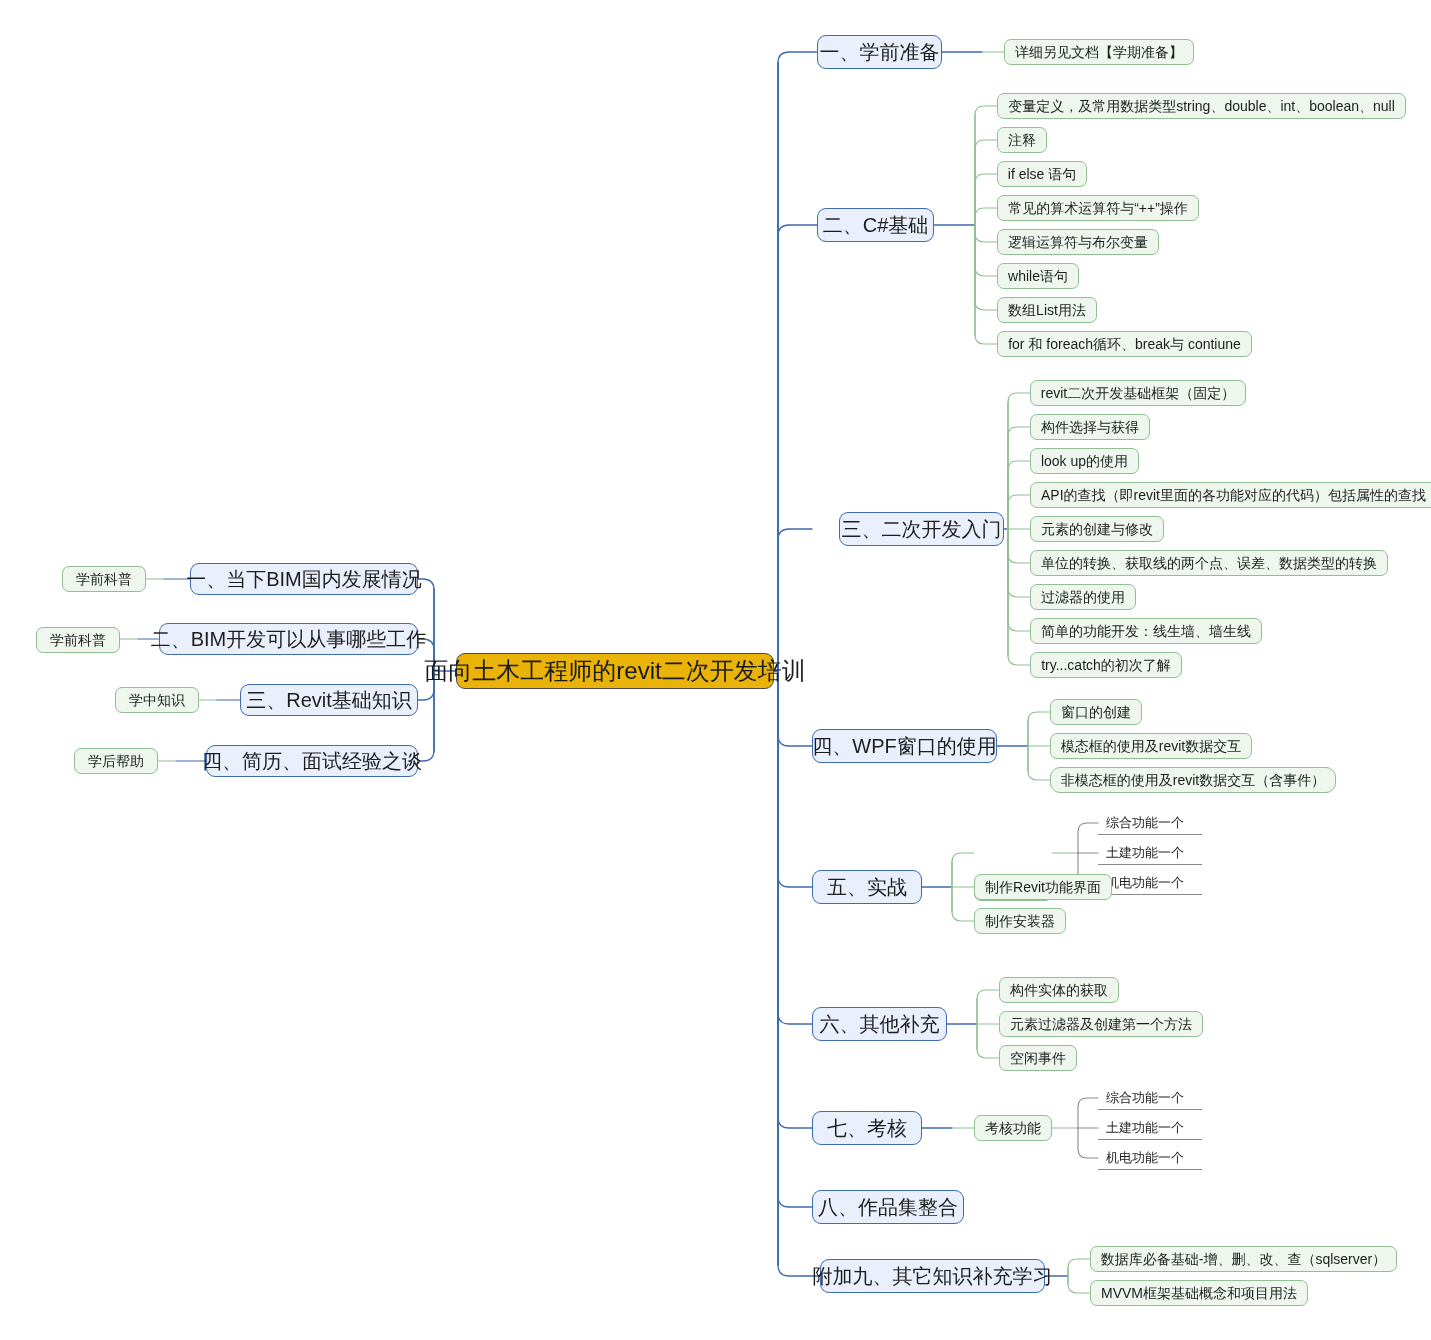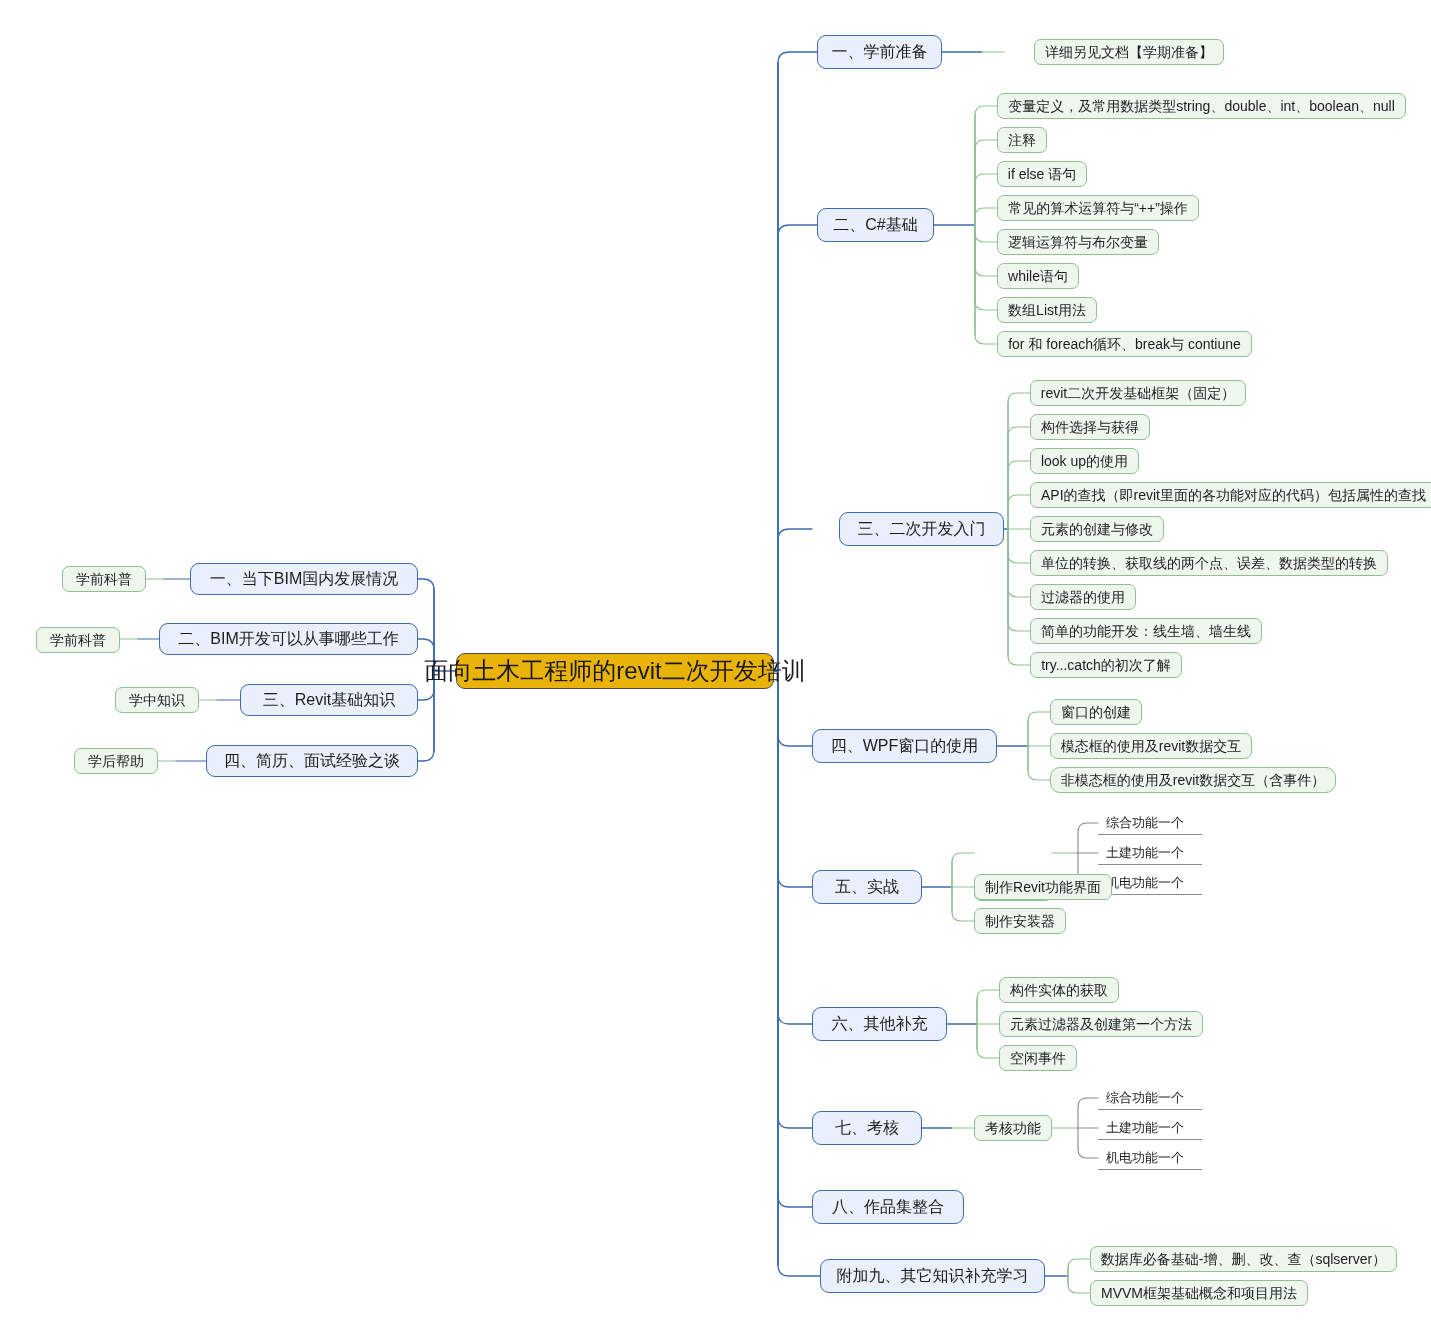--- a/index.html
+++ b/index.html
@@ -29,21 +29,21 @@
     padding:0 16px;
     height:36px;
   }
 
   
   .n-blue{
     background:#e9effb;
     border:1.3px solid #3f6bb0;
     border-radius:9px;
     color:#1d1d1d;
-    font-size:16px;
+    font-size:20px;
     padding:4px 14px;
     height:34px;
   }
 
   
   .n-green{
     background:#eef6ee;
     border:1.15px solid #8fbf92;
     border-radius:7px;
     color:#1d1d1d;
@@ -150,21 +150,21 @@
       <div class="node n-root" style="left: 456px; top: 653px; width: 318px; height: 36px;">面向土木工程师的revit二次开发培训</div>
       <div class="node n-blue" style="left: 190px; top: 563px; width: 228px; height: 32px;">一、当下BIM国内发展情况</div>
       <div class="node n-green" style="left: 62px; top: 566px; width: 84px; height: 26px;">学前科普</div>
       <div class="node n-blue" style="left: 159px; top: 623px; width: 259px; height: 32px;">二、BIM开发可以从事哪些工作</div>
       <div class="node n-green" style="left: 36px; top: 627px; width: 84px; height: 26px;">学前科普</div>
       <div class="node n-blue" style="left: 240px; top: 684px; width: 178px; height: 32px;">三、Revit基础知识</div>
       <div class="node n-green" style="left: 115px; top: 687px; width: 84px; height: 26px;">学中知识</div>
       <div class="node n-blue" style="left: 206px; top: 745px; width: 212px; height: 32px;">四、简历、面试经验之谈</div>
       <div class="node n-green" style="left: 74px; top: 748px; width: 84px; height: 26px;">学后帮助</div>
       <div class="node n-blue" style="left: 817px; top: 35px; width: 125px; height: 34px;">一、学前准备</div>
-      <div class="node n-green" style="left: 1004px; top: 39px; width: 190px; height: 26px; margin-left: 30px;">详细另见文档【学期准备】</div>
+      <div class="node n-green" style="left: 1004px; top: 39px; width: 190px; height: 26px;">详细另见文档【学期准备】</div>
       <div class="node n-blue" style="left: 817px; top: 208px; width: 117px; height: 34px;">二、C#基础</div>
       <div class="node n-green" style="left: 997px; top: 93px; width: 409px; height: 26px;">变量定义，及常用数据类型string、double、int、boolean、null</div>
       <div class="node n-green" style="left: 997px; top: 127px; width: 50px; height: 26px;">注释</div>
       <div class="node n-green" style="left: 997px; top: 161px; width: 90px; height: 26px;">if else 语句</div>
       <div class="node n-green" style="left: 997px; top: 195px; width: 202px; height: 26px;">常见的算术运算符与“++”操作</div>
       <div class="node n-green" style="left: 997px; top: 229px; width: 162px; height: 26px;">逻辑运算符与布尔变量</div>
       <div class="node n-green" style="left: 997px; top: 263px; width: 82px; height: 26px;">while语句</div>
       <div class="node n-green" style="left: 997px; top: 297px; width: 100px; height: 26px;">数组List用法</div>
       <div class="node n-green" style="left: 997px; top: 331px; width: 255px; height: 26px;">for 和 foreach循环、break与 contiune</div>
       <div class="node n-blue" style="left: 812px; top: 512px; width: 165px; height: 34px; margin-left: 27px;">三、二次开发入门</div>

